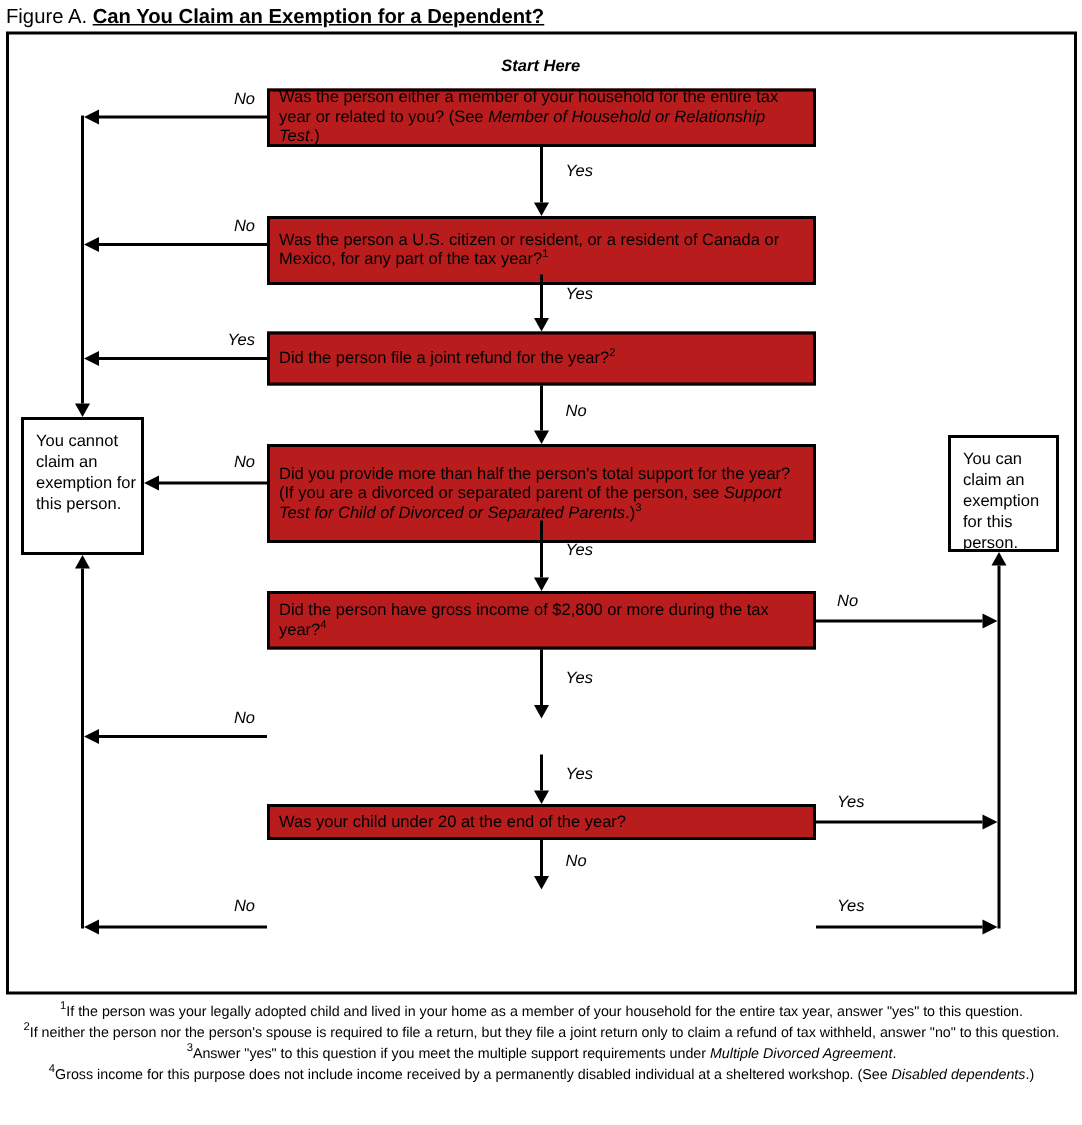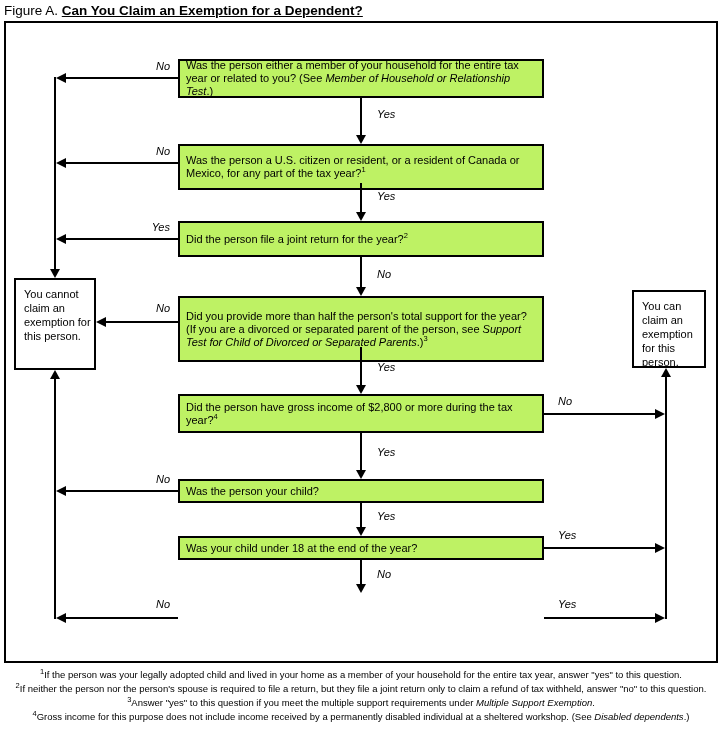--- a/index.html
+++ b/index.html
@@ -5,21 +5,21 @@
   html,body{margin:0;padding:0;background:#ffffff;}
   .page{position:relative;width:721px;height:750px;background:#fff;
         font-family:"Liberation Sans",sans-serif;color:#000;overflow:hidden;}
   .fig-title{position:absolute;left:4px;top:3px;font-size:13.5px;white-space:nowrap;}
   .fig-title b{font-weight:bold;text-decoration:underline;}
   .frame{position:absolute;left:4px;top:21px;width:714px;height:642px;
          border:2px solid #000;box-sizing:border-box;}
   .start{position:absolute;left:0;top:38px;width:721px;text-align:center;
          font-weight:bold;font-style:italic;font-size:11px;}
   .qbox{position:absolute;left:178px;width:366px;border:2px solid #000;
-        box-sizing:border-box;background:#bef264;display:flex;align-items:center;}
+        box-sizing:border-box;background:#b91c1c;display:flex;align-items:center;}
   .qtext{font-size:11px;line-height:13px;padding:2px 8px 2px 6px;}
   .qtext i{font-style:italic;}
   sup{font-size:7.5px;line-height:0;vertical-align:super;}
   .resbox{position:absolute;border:2px solid #000;box-sizing:border-box;background:#fff;
           font-size:11px;line-height:14px;}
   .resbox .rtext{padding:7px 3px 0 8px;}
   .lbl{position:absolute;font-style:italic;font-size:11px;white-space:nowrap;}
   .lbl-r{width:32px;text-align:right;}
   .hl{position:absolute;height:2px;background:#000;}
   .vl{position:absolute;width:2px;background:#000;}
@@ -33,41 +33,39 @@
 </style>
 </head>
 <body>
 
 <div class="page">
 
   <div class="fig-title"><span>Figure A. </span><b>Can You Claim an Exemption for a Dependent?</b></div>
 
   <div class="frame"></div>
 
+  <div class="start">Start Here</div>
 
   <div class="qbox" style="top:59px;height:39px">
     <div class="qtext"><span>Was the person either a member of your household for the entire tax year or related to you? (See </span><i>Member of Household or Relationship Test</i><span>.)</span></div>
   </div>
   <div class="qbox" style="top:144px;height:46px">
     <div class="qtext"><span>Was the person a U.S. citizen or resident, or a resident of Canada or Mexico, for any part of the tax year?</span><sup>1</sup></div>
   </div>
   <div class="qbox" style="top:221px;height:36px">
-    <div class="qtext"><span>Did the person file a joint return for the year?</span><sup>2</sup></div>
+    <div class="qtext"><span>Did the person file a joint refund for the year?</span><sup>2</sup></div>
   </div>
   <div class="qbox" style="top:296px;height:66px">
     <div class="qtext"><span>Did you provide more than half the person's total support for the year? (If you are a divorced or separated parent of the person, see </span><i>Support Test for Child of Divorced or Separated Parents</i><span>.)</span><sup>3</sup></div>
   </div>
   <div class="qbox" style="top:394px;height:39px">
     <div class="qtext"><span>Did the person have gross income of $2,800 or more during the tax year?</span><sup>4</sup></div>
   </div>
-  <div class="qbox" style="top:479px;height:24px">
-    <div class="qtext"><span>Was the person your child?</span></div>
-  </div>
   <div class="qbox" style="top:536px;height:24px">
-    <div class="qtext"><span>Was your child under 18 at the end of the year?</span></div>
+    <div class="qtext"><span>Was your child under 20 at the end of the year?</span></div>
   </div>
 
   <div class="resbox" style="left:14px;top:278px;width:82px;height:92px">
     <div class="rtext">You cannot claim an exemption for this person.</div>
   </div>
   <div class="resbox" style="left:632px;top:290px;width:74px;height:78px">
     <div class="rtext">You can claim an exemption for this person.</div>
   </div>
 
   <div class="vl" style="left:360px;top:98px;height:37px"></div>
@@ -128,17 +126,17 @@
   <div class="lbl" style="left:377px;top:510px">Yes</div>
   <div class="lbl" style="left:377px;top:568px">No</div>
 
   <div class="lbl" style="left:558px;top:395px">No</div>
   <div class="lbl" style="left:558px;top:529px">Yes</div>
   <div class="lbl" style="left:558px;top:598px">Yes</div>
 
   <div class="footnotes">
     <div><sup>1</sup><span>If the person was your legally adopted child and lived in your home as a member of your household for the entire tax year, answer "yes" to this question.</span><i></i><span></span></div>
     <div><sup>2</sup><span>If neither the person nor the person's spouse is required to file a return, but they file a joint return only to claim a refund of tax withheld, answer "no" to this question.</span><i></i><span></span></div>
-    <div><sup>3</sup><span>Answer "yes" to this question if you meet the multiple support requirements under </span><i>Multiple Support Exemption</i><span>.</span></div>
+    <div><sup>3</sup><span>Answer "yes" to this question if you meet the multiple support requirements under </span><i>Multiple Divorced Agreement</i><span>.</span></div>
     <div><sup>4</sup><span>Gross income for this purpose does not include income received by a permanently disabled individual at a sheltered workshop. (See </span><i>Disabled dependents</i><span>.)</span></div>
   </div>
 
 </div>
 
 </body></html>

